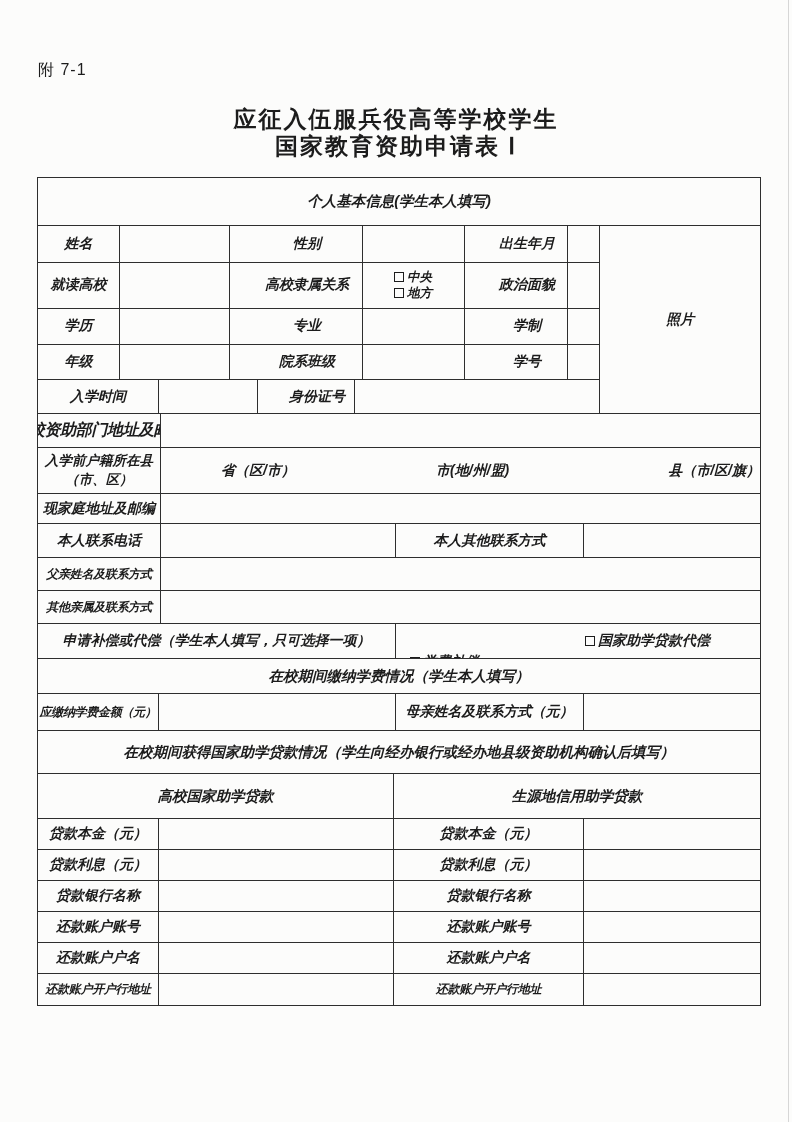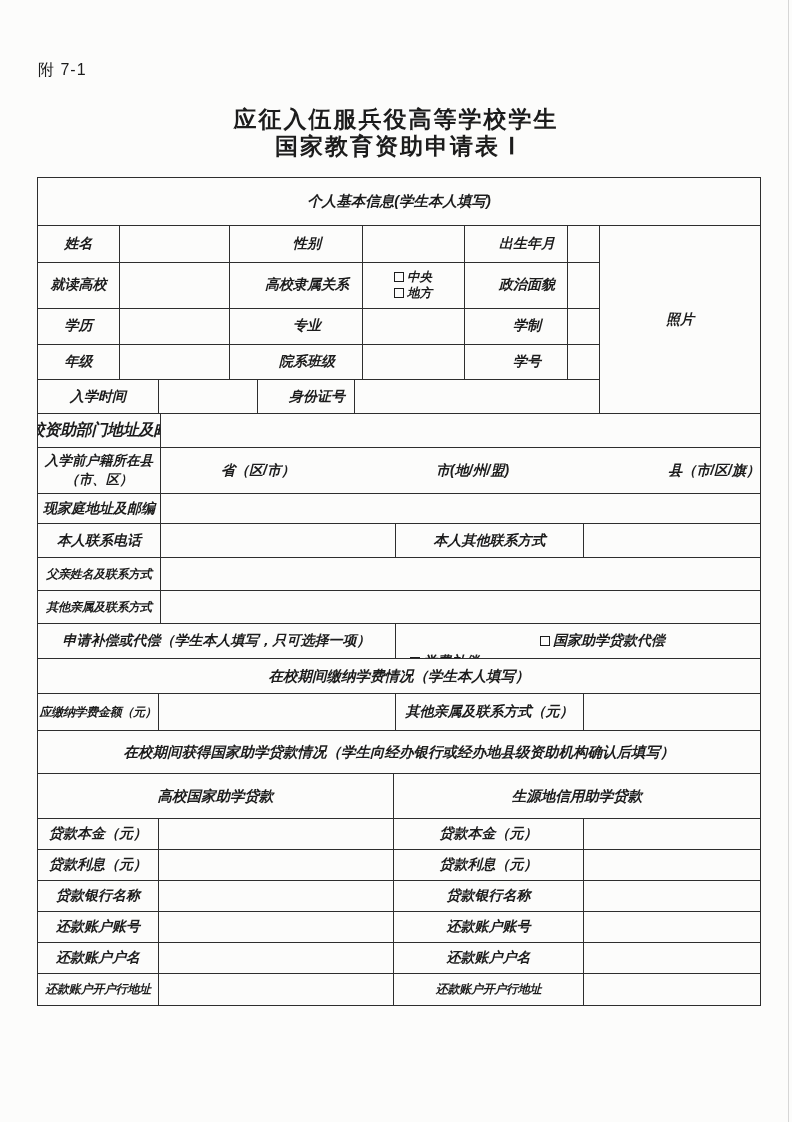--- a/index.html
+++ b/index.html
@@ -35,21 +35,21 @@
   .colL .cell:last-child{border-right:1px solid var(--bc);}
   .photo{flex:0 0 160px;display:flex;align-items:center;justify-content:center;font-size:14px;font-weight:600;}
   .cb{display:inline-block;width:10px;height:10px;border:1.4px solid var(--ink);box-sizing:border-box;margin-right:3px;flex:0 0 auto;}
   .cbstack{flex-direction:column;justify-content:center;align-items:flex-start;padding-left:9px;gap:4px;}
   .cbline{display:flex;align-items:center;font-size:12.5px;font-weight:600;line-height:1;}
   .twoLine{flex-direction:column;line-height:1.4;font-size:13.5px;}
   .spread{justify-content:space-between;}
   .spread .seg1{margin-left:60px;} .spread .seg2{margin-left:46px;} .spread .seg3{margin-left:64px;}
   .opts{justify-content:flex-start;}
   .opt{display:flex;align-items:center;font-size:14px;font-weight:600;}
-  .opt1{margin-left:14px;margin-top:42px;} .opt2{margin-left:61px;}
+  .opt1{margin-left:14px;margin-top:42px;} .opt2{margin-left:106px;}
 </style>
 </head>
 <body>
 
 <div class="sheet">
 
   <div class="tag">附 7-1</div>
 
   <div class="title">
     <div>应征入伍服兵役高等学校学生</div>
@@ -177,21 +177,21 @@
       </div>
     </div>
 
     <div class="row h35 hdr">
       <div class="cell fill">在校期间缴纳学费情况（学生本人填写）</div>
     </div>
 
     <div class="row h37">
       <div class="cell w121 sm12">应缴纳学费金额（元）</div>
       <div class="cell w237"></div>
-      <div class="cell w188">其他亲属及联系方式（元）</div>
+      <div class="cell w188">母亲姓名及联系方式（元）</div>
       <div class="cell fill"></div>
     </div>
 
     <div class="row h43 hdr">
       <div class="cell fill">在校期间获得国家助学贷款情况（学生向经办银行或经办地县级资助机构确认后填写）</div>
     </div>
 
     <div class="row h45 hdr">
       <div class="cell w356">高校国家助学贷款</div>
       <div class="cell fill">生源地信用助学贷款</div>

